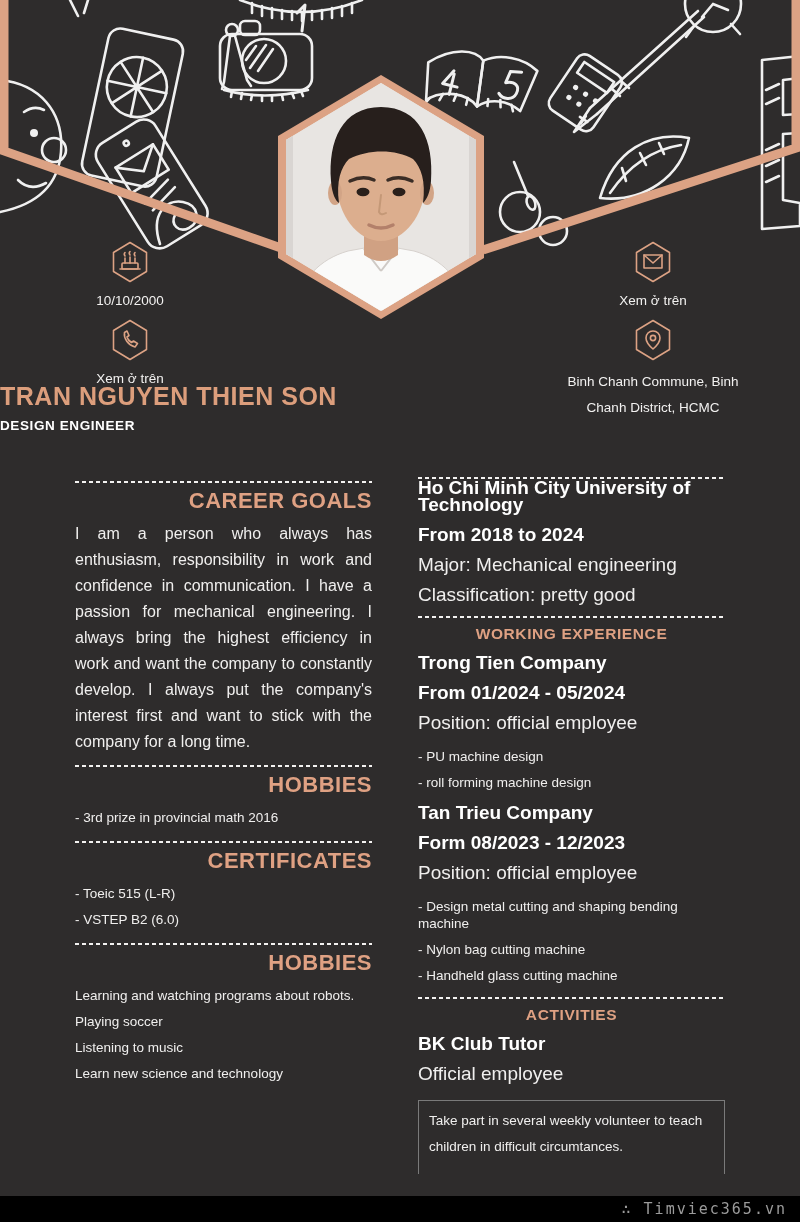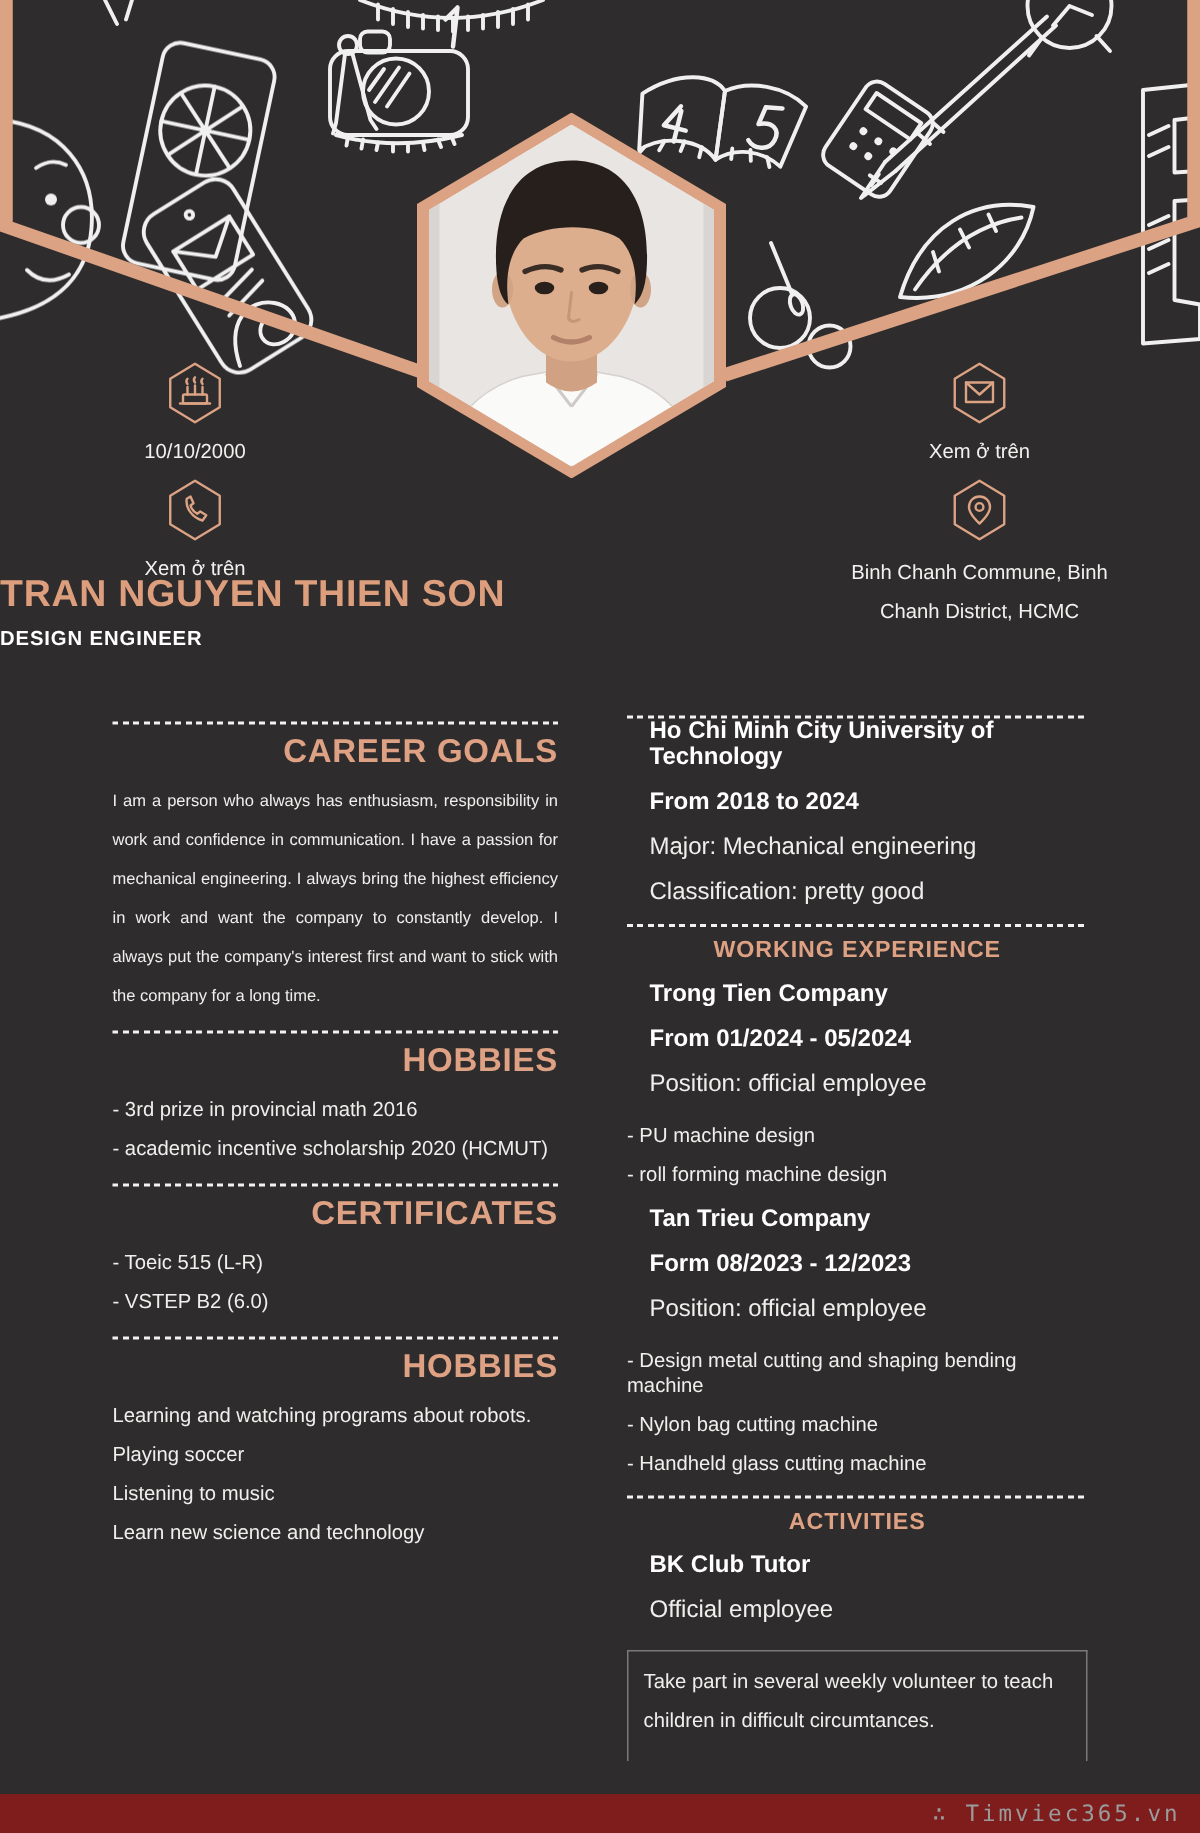--- a/index.html
+++ b/index.html
@@ -34,35 +34,35 @@
   .identity{position:absolute;left:0;top:382px;width:800px;}
   .name{font-size:25px;font-weight:bold;color:#dc9e7c;letter-spacing:.5px;margin:0;}
   .job-title{font-size:13.5px;font-weight:bold;color:#ffffff;letter-spacing:.6px;margin-top:7px;}
   
   .col{position:absolute;}
   .col-left{left:75px;top:481px;width:297px;}
   .col-right{left:418px;top:477px;width:307px;}
   .sep{height:2px;background:repeating-linear-gradient(90deg,#f3f2f1 0 4px,transparent 4px 7px);}
   .h-lg{font-size:22px;font-weight:bold;color:#dfa183;text-align:right;letter-spacing:.5px;margin:5px 0 7px;}
   .h-sm{font-size:15.5px;font-weight:bold;color:#dfa183;text-align:center;letter-spacing:.6px;margin:7px 0 11px;}
-  .para{font-size:11px;line-height:26px;text-align:justify;margin:0 0 9px;}
+  .para{font-size:16px;line-height:26px;text-align:justify;margin:0 0 9px;}
   .item{font-size:13.5px;line-height:26px;}
   .sec{margin-bottom:10px;}
-  .rline{font-size:16px;line-height:17px;margin:0 15px 13px;}
+  .rline{font-size:19px;line-height:17px;margin:0 0 13px;}
   .rline.b{font-weight:bold;color:#ffffff;}
   .rsub{font-size:13.5px;line-height:17px;margin:0 0 9px;}
   .gap{height:4px;}
   .note-box{
     margin-top:18px;border:1px solid #7a7a7a;border-bottom:none;
     padding:7px 10px 14px;width:285px;
   }
   .note-box .txt{font-size:13.5px;line-height:26px;}
   
   .footer{
-    position:absolute;left:0;bottom:0;width:800px;height:26px;background:#7f1d1d;
+    position:absolute;left:0;bottom:0;width:800px;height:26px;background:#000000;
     text-align:right;box-sizing:border-box;padding-right:13px;
   }
   .watermark{
     font-family:"DejaVu Sans Mono",monospace;font-size:15px;line-height:26px;
     color:#9b9b9b;letter-spacing:2px;
   }
 </style>
 </head>
 <body>
 
@@ -257,21 +257,20 @@
     <div class="sec">
       <div class="sep"></div>
       <div class="h-lg">CAREER GOALS</div>
       <p class="para">I am a person who always has enthusiasm, responsibility in work and confidence in communication. I have a passion for mechanical engineering. I always bring the highest efficiency in work and want the company to constantly develop. I always put the company's interest first and want to stick with the company for a long time.</p>
     </div>
 
     <div class="sec">
       <div class="sep"></div>
       <div class="h-lg">HOBBIES</div>
       <div class="item">- 3rd prize in provincial math 2016</div>
-      <div class="item">- academic incentive scholarship 2020 (HCMUT)</div>
     </div>
 
     <div class="sec">
       <div class="sep"></div>
       <div class="h-lg">CERTIFICATES</div>
       <div class="item">- Toeic 515 (L-R)</div>
       <div class="item">- VSTEP B2 (6.0)</div>
     </div>
 
     <div class="sec">

